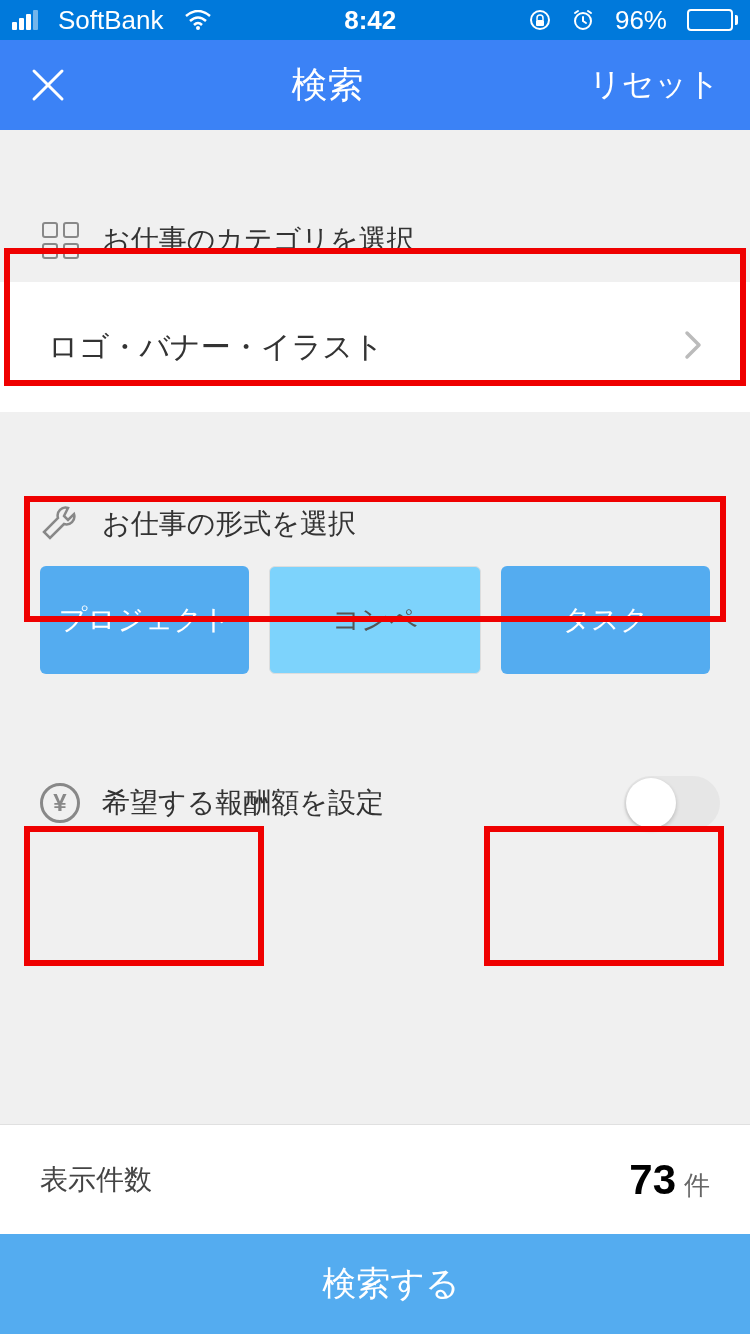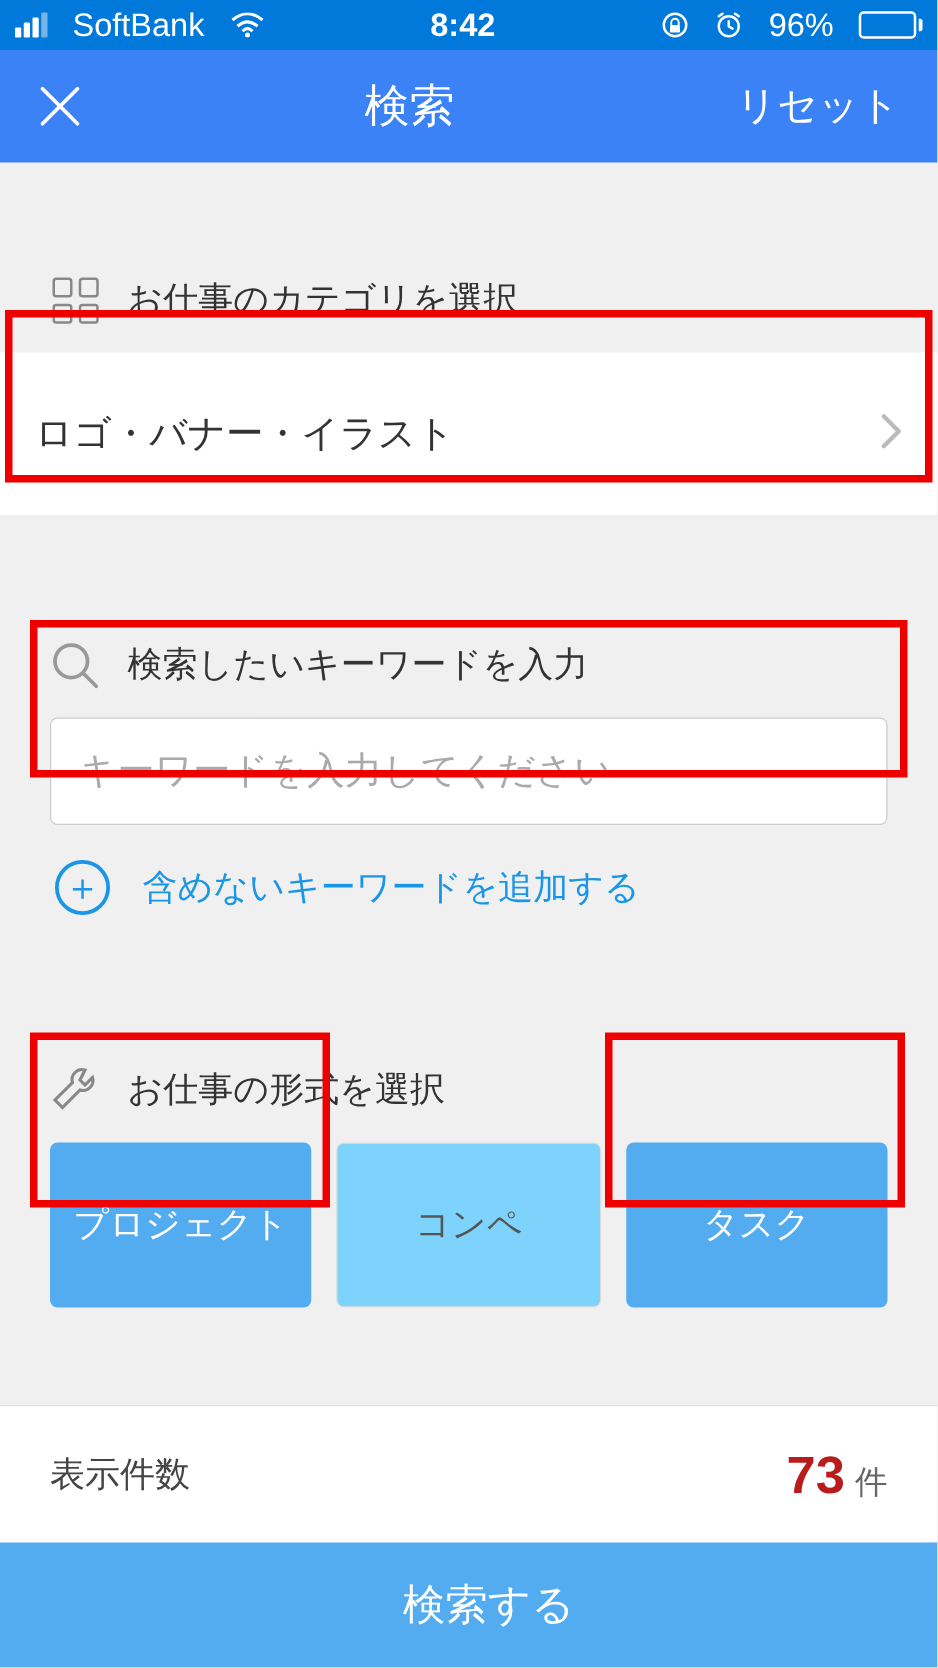--- a/index.html
+++ b/index.html
@@ -29,51 +29,51 @@
 .nav-close svg { stroke:#fff; }
 .nav-reset { font-size: 32px; }
 
 .content { background:#f0f0f0; }
 
 .section-header { display:flex; align-items:center; gap:22px; padding: 40px 40px 22px 40px; color:#444; }
 .section-header.with-toggle { padding-right: 30px; }
 .section-header .label { font-size: 28px; font-weight: 500; color:#333;}
 .section-icon { width: 40px; height: 40px; display:flex; align-items:center; justify-content:center; }
 
-.category-row { background:#fff; display:flex; align-items:center; justify-content:space-between; padding: 0 28px; height: 130px; }
+.category-row { background:#fff; display:flex; align-items:center; justify-content:space-between; padding: 0 48px; height: 130px; }
 .category-row .value { font-size: 30px; color:#333; }
 .chevron { color:#bbb; }
 
 .red-box { border: 6px solid #ef0000; background: transparent; }
 .red-box-1 { position:absolute; top:248px; left:4px; width:742px; height:138px; pointer-events:none;}
 .red-box-2 { position:absolute; top:496px; left:24px; width:702px; height:126px; pointer-events:none;}
 .red-box-3 { position:absolute; top:826px; left:24px; width:240px; height:140px; pointer-events:none;}
 .red-box-4 { position:absolute; top:826px; left:484px; width:240px; height:140px; pointer-events:none;}
 
 .section-category { margin-top: 50px; }
 
 .keyword-input-wrap { padding: 0 40px; }
 .keyword-input { width:100%; height:86px; border:1px solid #ccc; border-radius:6px; font-size: 30px; padding: 0 22px; color:#333; }
 .keyword-input::placeholder { color:#aaa; }
 
 .add-keyword { display:flex; align-items:center; gap:26px; padding: 28px 44px; color:#1a96e8; font-size: 28px; }
 .plus-circle { width:44px; height:44px; border:3px solid #1a96e8; border-radius:50%; display:flex; align-items:center; justify-content:center; font-size:30px; color:#1a96e8; font-weight:300;}
 
 .format-buttons { display:flex; gap:20px; padding: 0 40px; }
-.format-btn { flex:1; height:132px; border-radius:6px; display:flex; align-items:center; justify-content:center; font-size:28px; font-weight:500;}
+.format-btn { flex:1; height:108px; border-radius:6px; display:flex; align-items:center; justify-content:center; font-size:28px; font-weight:500;}
 .format-btn.active { background:#54acf0; color:#fff; }
 .format-btn.inactive { background:#7dd3fc; color:#555; border:1px solid #ddd;}
 
 .toggle { width: 96px; height: 54px; background:#e6e6e6; border-radius:27px; position:relative; margin-left:auto;}
 .toggle-knob { width:50px; height:50px; background:#fff; border-radius:50%; position:absolute; top:2px; left:2px; box-shadow:0 2px 4px rgba(0,0,0,0.2);}
 
 .results-bar { position:absolute; bottom:100px; left:0; right:0; height:110px; background:#fff; display:flex; align-items:center; justify-content:space-between; padding:0 40px; border-top:1px solid #e0e0e0;}
 .results-bar .label { font-size:28px; color:#444;}
 .results-bar .count-wrap { display:flex; align-items:baseline; gap:8px;}
-.results-bar .count { font-size:42px; font-weight:700; color:#b91c1c;}
+.results-bar .count { font-size:42px; font-weight:700; color:#000000;}
 .results-bar .unit { font-size:26px; color:#666;}
 
 .search-button { position:absolute; bottom:0; left:0; right:0; height:100px; background:#54acf0; color:#fff; display:flex; align-items:center; justify-content:center; font-size:34px;padding-left:32px;}
 
 .grid-icon { display:grid; grid-template-columns:repeat(2,16px); grid-template-rows:repeat(2,16px); gap:5px;}
 .grid-icon span { border:2.5px solid #888; border-radius:3px;}
 
 .search-icon-svg circle { stroke:#999; fill:none; stroke-width:3;}
 .search-icon-svg line { stroke:#999; stroke-width:3; stroke-linecap:round;}
 
@@ -158,38 +158,20 @@
     <div class="category-row">
       <div class="value">ロゴ・バナー・イラスト</div>
       <div class="chevron">
         <svg width="18" height="30" viewBox="0 0 18 30">
             <path d="M3 3 L15 15 L3 27" stroke="#bbb" stroke-width="3.5" fill="none" stroke-linecap="round" stroke-linejoin="round"></path>
           </svg>
       </div>
     </div>
   </div>
 
-  <div class="section-keyword">
-    <div class="section-header">
-      <div class="section-icon">
-        <svg class="search-icon-svg" width="40" height="40" viewBox="0 0 40 40">
-            <circle cx="17" cy="17" r="13"></circle>
-            <line x1="27" y1="27" x2="37" y2="37"></line>
-          </svg>
-      </div>
-      <div class="label">検索したいキーワードを入力</div>
-    </div>
-    <div class="keyword-input-wrap">
-      <input class="keyword-input" type="text" placeholder="キーワードを入力してください" style="">
-    </div>
-    <div class="add-keyword">
-      <div class="plus-circle">＋</div>
-      <div>含めないキーワードを追加する</div>
-    </div>
-  </div>
 
   <div class="section-format">
     <div class="section-header">
       <div class="section-icon wrench-icon">
         <svg width="40" height="40" viewBox="0 0 40 40">
             <path d="M28 4 a8 8 0 0 0 -10 10 L4 28 l6 6 L24 20 a8 8 0 0 0 10 -10 l-6 6 -4 -4 z"></path>
           </svg>
       </div>
       <div class="label">お仕事の形式を選択</div>
     </div>

